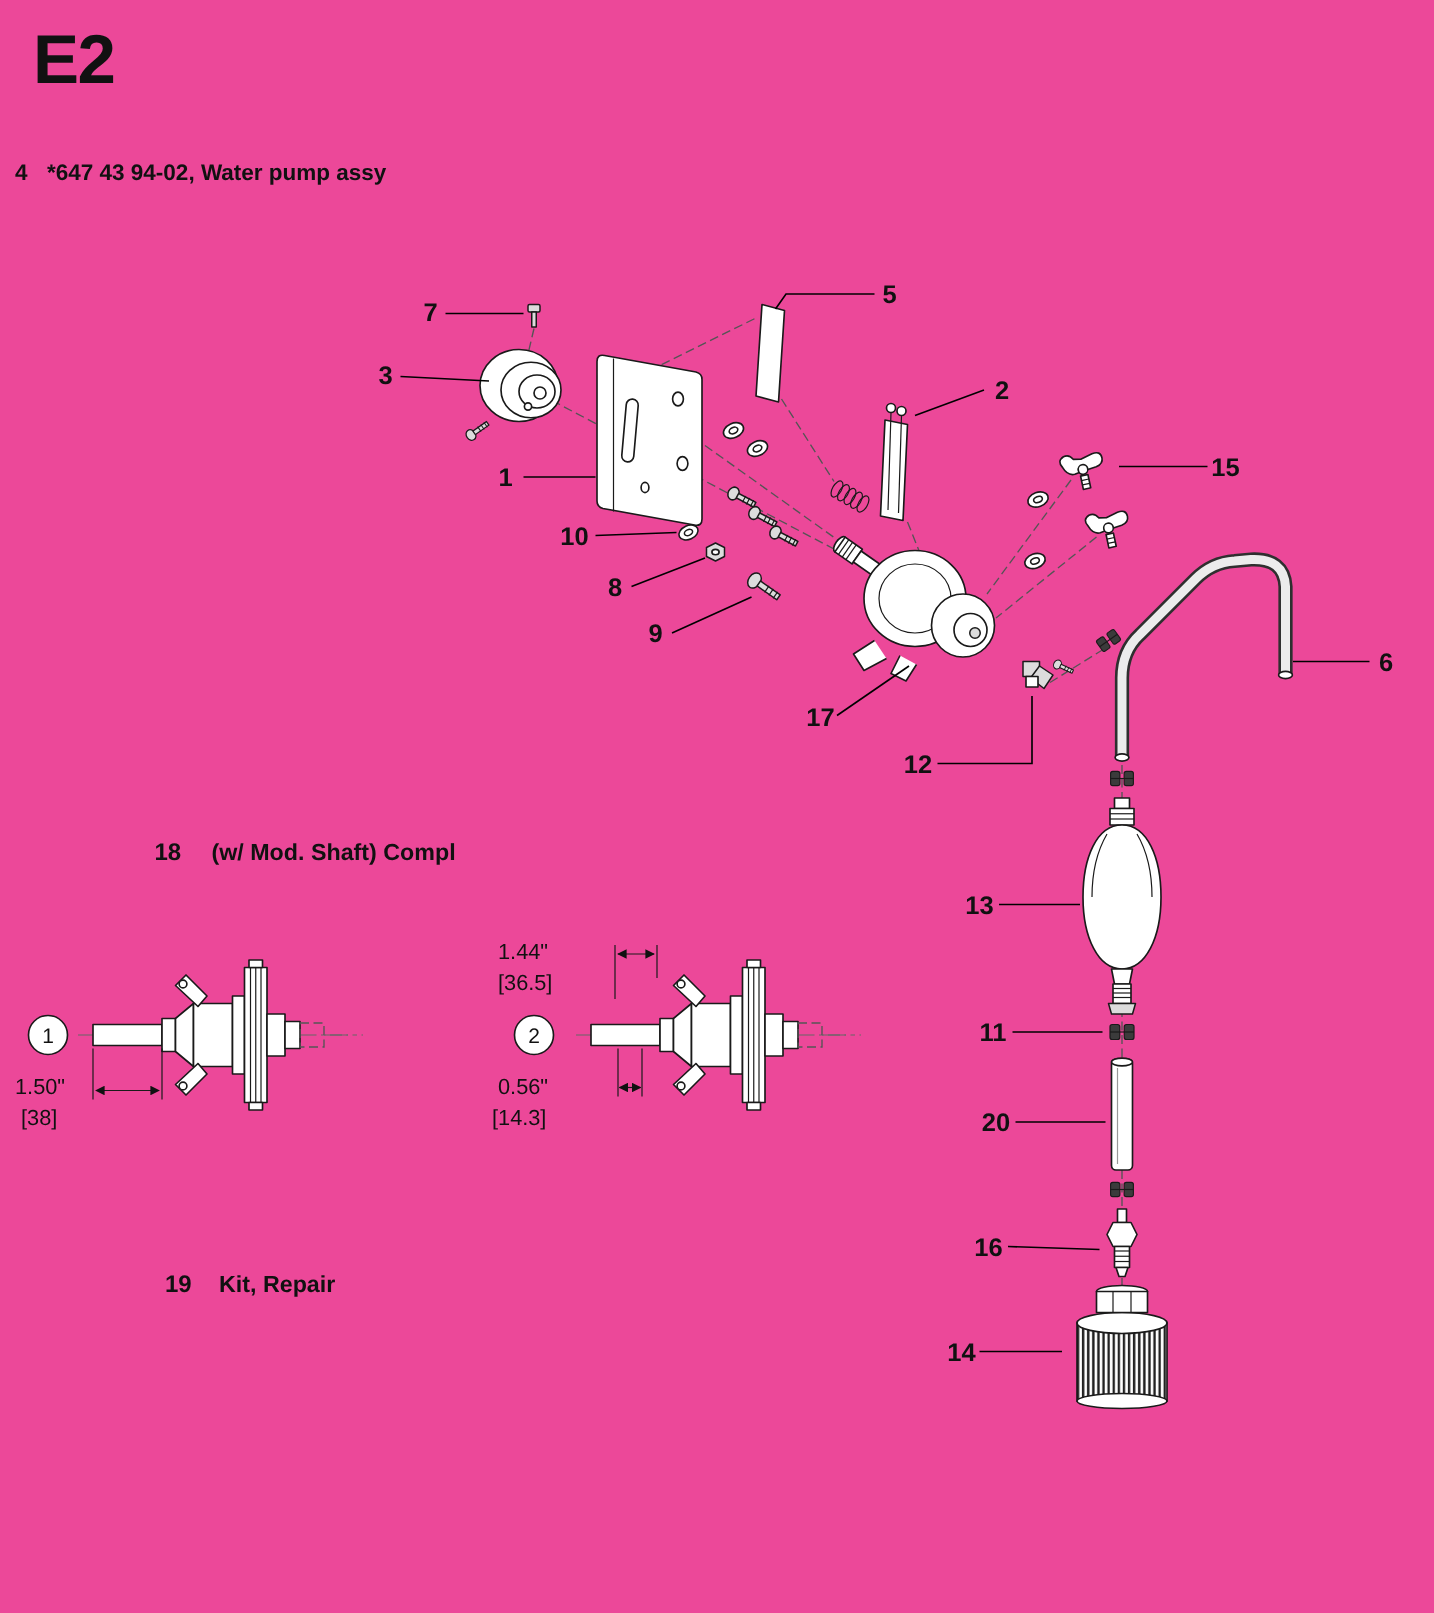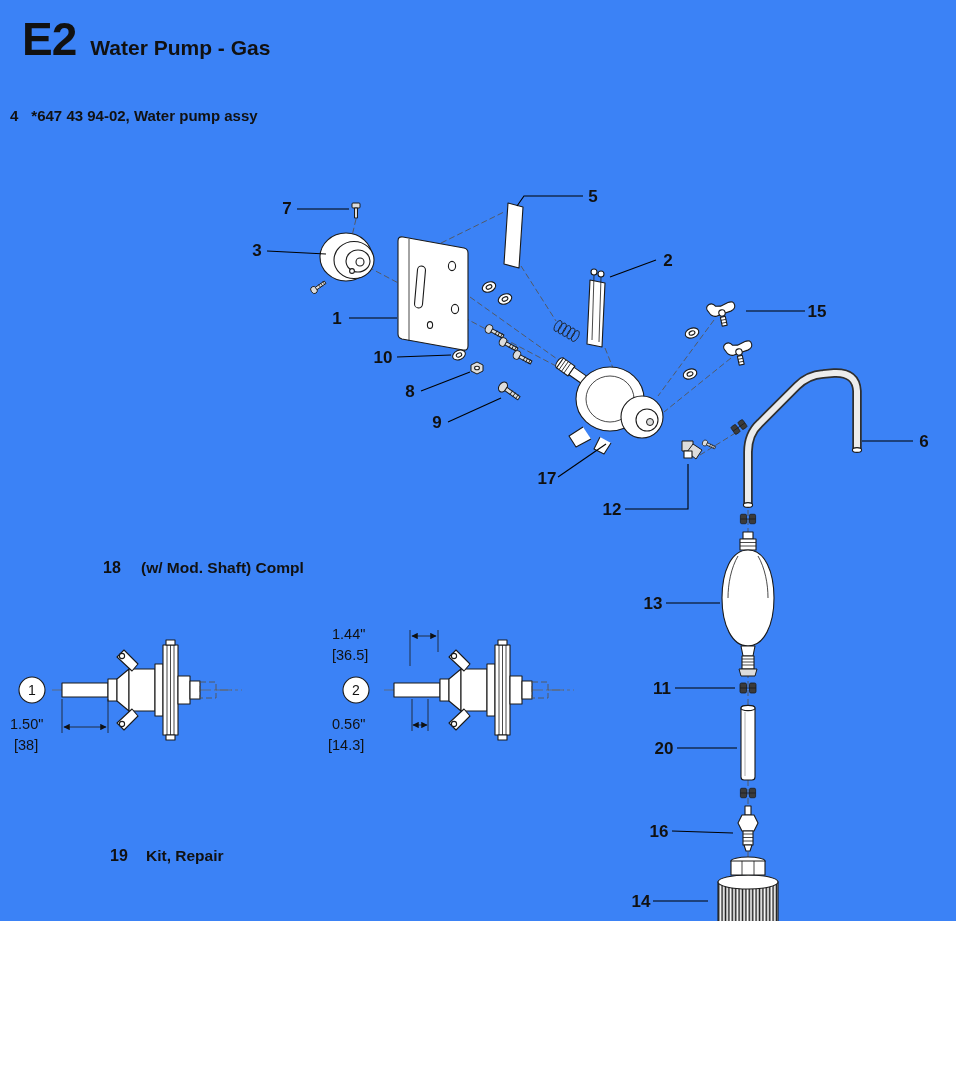--- a/index.html
+++ b/index.html
@@ -1,17 +1,17 @@
 <!DOCTYPE html>
 <html><head>
 <meta charset="utf-8">
 <style>
   * { margin:0; padding:0; box-sizing:border-box; }
   html,body { background:#fff; }
-  .page { position:relative; width:956px; height:921px; background:#3b82f6;
+  .page { position:relative; width:956px; height:1075px; background:#ec4899;
           font-family:"Liberation Sans", sans-serif; color:#111; overflow:hidden; }
   .hdr  { position:absolute; top:16px; left:22px; display:flex; align-items:baseline; }
   .hdr .code { font-size:46px; font-weight:700; letter-spacing:-1px; line-height:1; }
   .hdr .ttl  { font-size:21px; font-weight:700; margin-left:14px; }
   .assy { position:absolute; top:107px; left:10px; font-size:15px; font-weight:700; display:flex; gap:13px; }
   svg.art { position:absolute; left:0; top:0; }
 
   
   .ln     { stroke:#000; stroke-width:1.1; fill:none; }
   .dash   { stroke:#555; stroke-width:0.9; stroke-dasharray:6 3; fill:none; }
@@ -28,21 +28,20 @@
   .dim    { font:400 14.5px "Liberation Sans", sans-serif; fill:#111; }
   .idx    { font:400 14px "Liberation Sans", sans-serif; fill:#111; }
 </style>
 </head>
 <body>
 
 <div class="page">
 
   <div class="hdr">
     <span class="code">E2</span>
-    <span class="ttl">Water Pump - Gas</span>
   </div>
 
   <div class="assy">
     <span>4</span>
     <span>*647 43 94-02, Water pump assy</span>
   </div>
 
   <svg class="art" width="956" height="1075" viewBox="0 0 956 1075">
 
     <defs>

